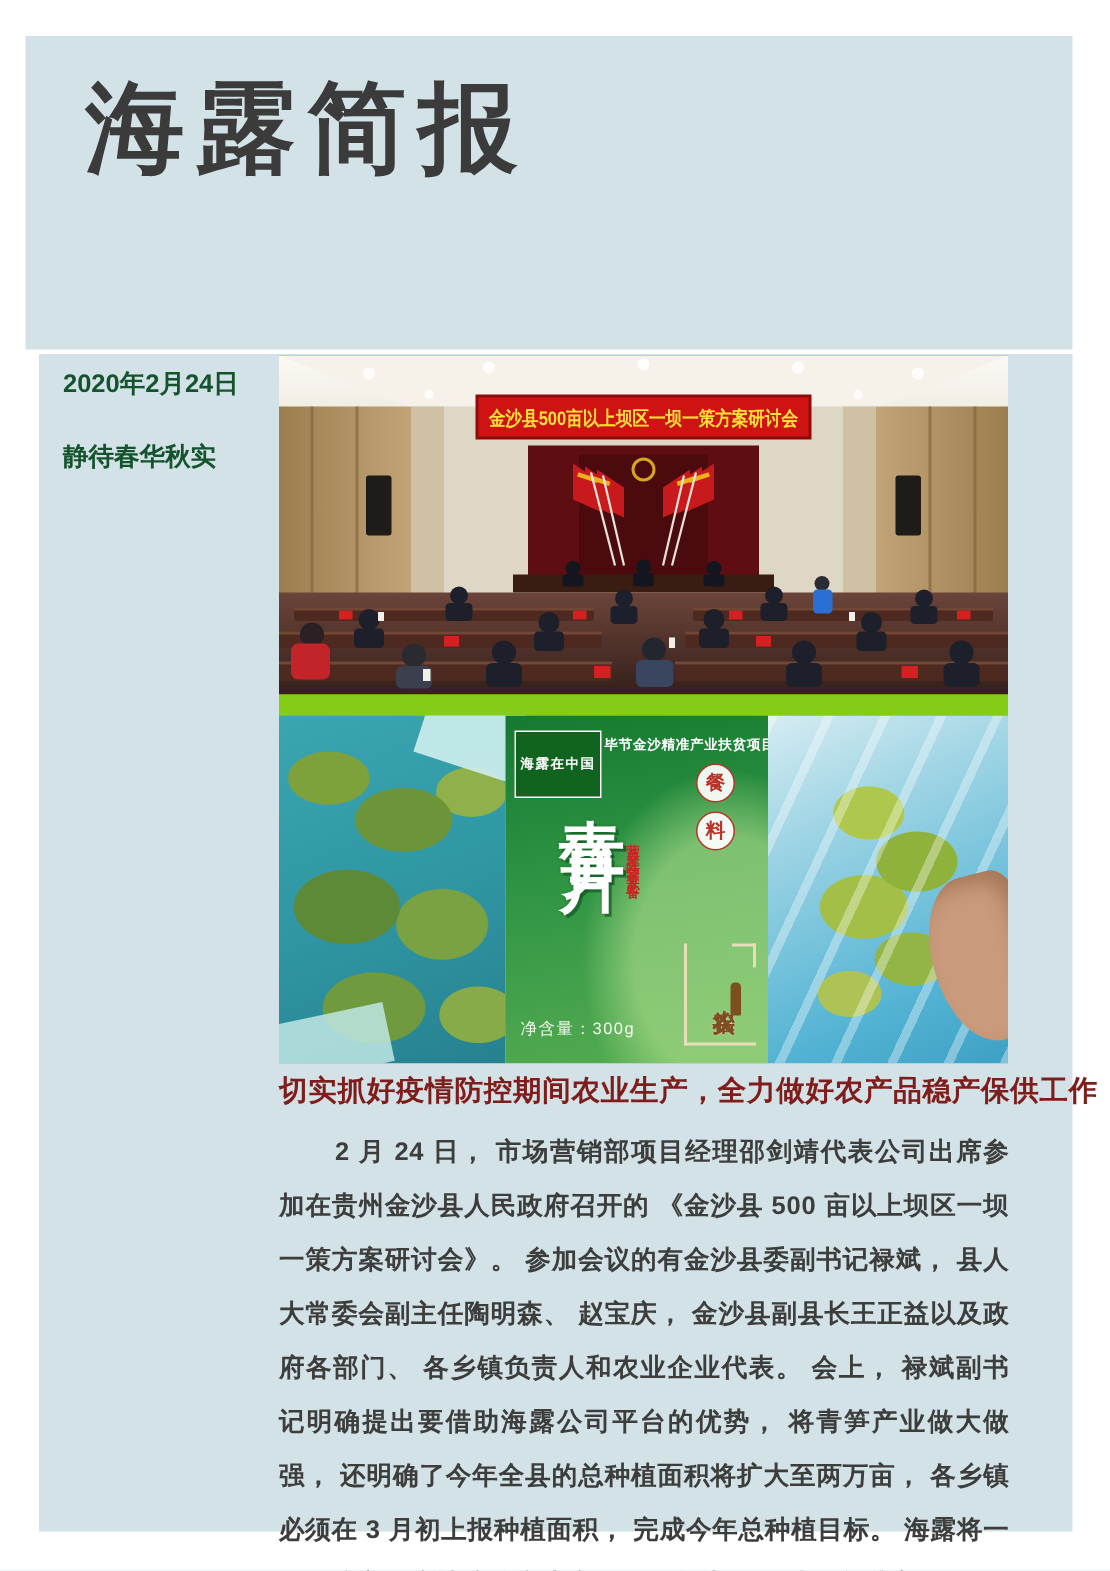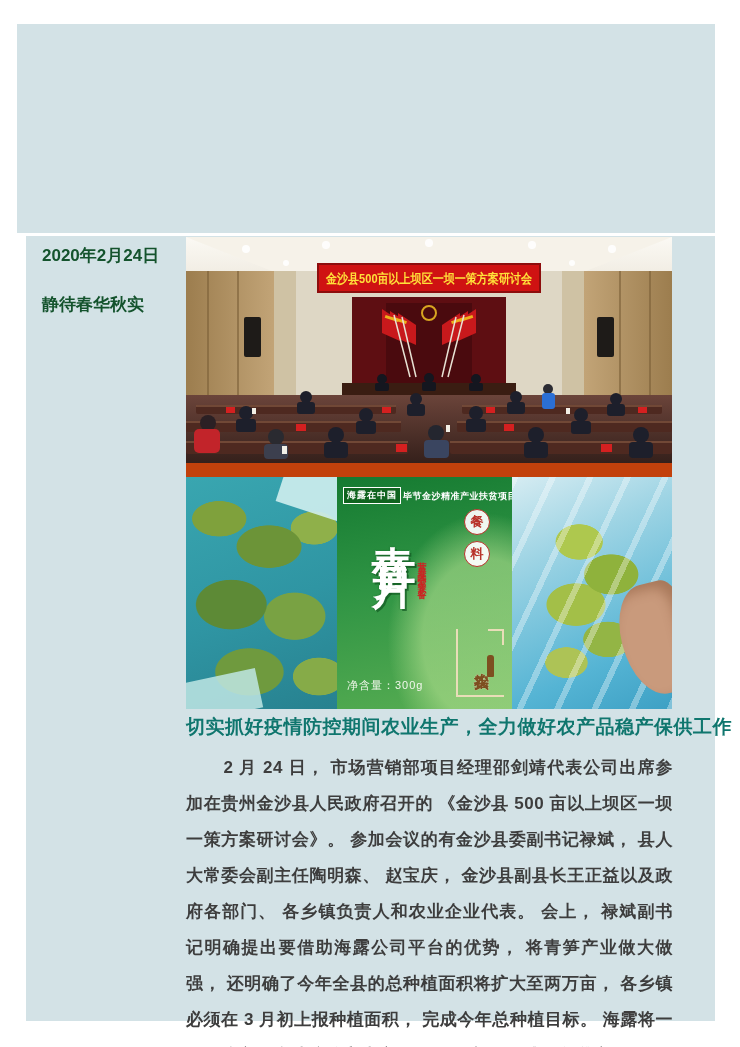--- a/index.html
+++ b/index.html
@@ -23,21 +23,21 @@
     position:absolute;left:26px;top:236px;width:689px;height:785px;
     background:#d3e2e6;
   }
   .meta{
     position:absolute;left:16px;top:8px;width:135px;
     color:#14532d;font-weight:700;font-size:17px;
   }
   .meta .date{margin:0 0 26px 0;}
   .conference{
     position:absolute;left:160px;top:1px;width:486px;height:246px;margin:0;
-    overflow:hidden;background:#c2410c;
+    overflow:hidden;background:#84cc16;
   }
   .products{
     position:absolute;left:160px;top:241px;width:486px;height:232px;margin:0;
     display:flex;overflow:hidden;
   }
   .p-left{
     width:151px;height:232px;position:relative;flex:none;
     background:
       radial-gradient(46px 30px at 22% 18%, #7fa13c 0 58%, rgba(0,0,0,0) 60%),
       radial-gradient(55px 36px at 55% 30%, #6c9438 0 58%, rgba(0,0,0,0) 60%),
@@ -50,21 +50,21 @@
   }
   .tray-edge-top{position:absolute;right:-14px;top:-10px;width:70px;height:46px;background:#cfeeee;transform:rotate(18deg);opacity:.9;}
   .tray-edge-bottom{position:absolute;left:-16px;bottom:-8px;width:90px;height:40px;background:#bfe6e4;transform:rotate(-12deg);opacity:.85;}
   .p-mid{
     width:175px;height:232px;position:relative;flex:none;color:#fff;
     background:
       radial-gradient(140px 180px at 85% 70%, rgba(190,230,150,.55) 0 45%, rgba(0,0,0,0) 70%),
       linear-gradient(170deg,#157a31 0%,#2f9444 45%,#57ad52 100%);
   }
   .brand-box{
-    position:absolute;left:6px;top:10px;padding:1px 3px;
+    position:absolute;left:6px;top:10px;padding:15px 3px;
     border:1px solid #ffffff;background:#10641f;
     font-size:9px;font-weight:700;letter-spacing:1px;color:#ffffff;white-space:nowrap;
   }
   .project-line{
     position:absolute;left:66px;top:13px;font-size:9px;letter-spacing:.5px;
     color:#ffffff;font-weight:700;white-space:nowrap;
   }
   .product-name{
     position:absolute;left:28px;top:34px;
     writing-mode:vertical-rl;text-orientation:upright;
@@ -110,34 +110,35 @@
     position:absolute;inset:0;
     background:repeating-linear-gradient(115deg, rgba(255,255,255,.35) 0 6px, rgba(255,255,255,0) 6px 34px);
   }
   .hand{
     position:absolute;right:-16px;bottom:14px;width:66px;height:112px;
     background:#c99a7c;border-radius:46% 24% 30% 52%;transform:rotate(-14deg);
     box-shadow:inset -8px 6px 12px rgba(120,70,40,.4);
   }
   .headline{
     position:absolute;left:160px;top:478px;width:490px;margin:0;
-    font-size:19px;font-weight:700;color:#0f766e;letter-spacing:.5px;white-space:nowrap;
+    font-size:19px;font-weight:700;color:#7f1d1d;letter-spacing:.5px;white-space:nowrap;
   }
   .article-body{
     position:absolute;left:160px;top:514px;width:487px;margin:0;
     font-size:17px;line-height:36px;color:#3d3d3d;font-weight:700;
     text-align:justify;text-indent:2.2em;letter-spacing:.5px;
   }
 </style>
 </head>
 <body>
 
 <div class="page">
 
   <header class="masthead">
+    <h1>海露简报</h1>
   </header>
 
   <section class="content">
 
     <aside class="meta">
       <div class="date">2020年2月24日</div>
       <div class="dept">静待春华秋实</div>
     </aside>
 
     <figure class="conference">

